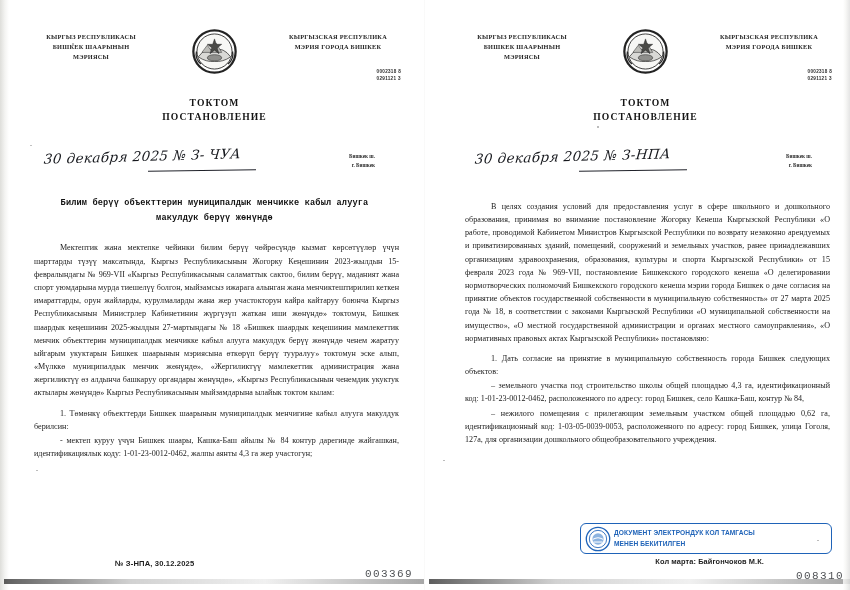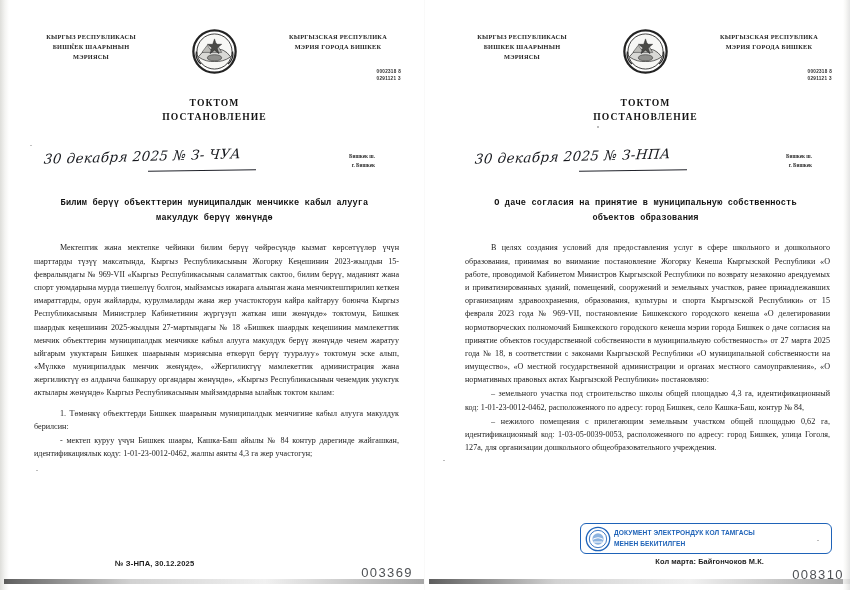--- a/index.html
+++ b/index.html
@@ -213,22 +213,22 @@
     font-size: 7.4px;
     font-weight: bold;
     letter-spacing: .1px;
     color: #1d1d1d;
     white-space: nowrap;
   }
   .stamp-number {
     position: absolute;
     right: 12px;
     bottom: 10px;
-    font-family: Liberation Sans, sans-serif;
-    font-size: 13px;
+    font-family: Liberation Mono, monospace;
+    font-size: 11px;
     letter-spacing: 1.4px;
     color: #35383c;
     opacity: .88;
   }
   .page.right .stamp-number { right: 6px; bottom: 8px; }
 
   
   .esign-stamp {
     position: absolute;
     left: 155px;
@@ -372,24 +372,24 @@
 
     <div class="dateline">
       <div class="handwriting">30 декабря 2025 № З-НПА</div>
       <div class="hw-underline"></div>
       <div class="city">
         <div>Бишкек ш.</div>
         <div>г. Бишкек</div>
       </div>
     </div>
 
-    <div class="doc-title">О даче согласия на принятие в муниципальную собственность объектов образования</div>
 
     <div class="body-text">
       <p class="gap">В целях создания условий для предоставления услуг в сфере школьного и дошкольного образования, принимая во внимание постановление Жогорку Кенеша Кыргызской Республики «О работе, проводимой Кабинетом Министров Кыргызской Республики по возврату незаконно арендуемых и приватизированных зданий, помещений, сооружений и земельных участков, ранее принадлежавших организациям здравоохранения, образования, культуры и спорта Кыргызской Республики» от 15 февраля 2023 года № 969-VII, постановление Бишкекского городского кенеша «О делегировании нормотворческих полномочий Бишкекского городского кенеша мэрии города Бишкек о даче согласия на принятие объектов государственной собственности в муниципальную собственность» от 27 марта 2025 года № 18, в соответствии с законами Кыргызской Республики «О муниципальной собственности на имущество», «О местной государственной администрации и органах местного самоуправления», «О нормативных правовых актах Кыргызской Республики» постановляю:</p>
+      <p class="gap">1. Дать согласие на принятие в муниципальную собственность города Бишкек следующих объектов:</p>
       <p>– земельного участка под строительство школы общей площадью 4,3 га, идентификационный код: 1-01-23-0012-0462, расположенного по адресу: город Бишкек, село Кашка-Баш, контур № 84,</p>
       <p>– нежилого помещения с прилегающим земельным участком общей площадью 0,62 га, идентификационный код: 1-03-05-0039-0053, расположенного по адресу: город Бишкек, улица Гоголя, 127а, для организации дошкольного общеобразовательного учреждения.</p>
     </div>
 
     <div class="esign-stamp">
       <div class="esign-seal">
         <svg viewBox="0 0 60 60" width="26" height="26">
           <circle cx="30" cy="30" r="27" fill="none" stroke="#1f63b8" stroke-width="3"></circle>
           <circle cx="30" cy="30" r="20" fill="none" stroke="#1f63b8" stroke-width="2"></circle>
           <circle cx="30" cy="30" r="13" fill="#2e74c6" opacity=".55"></circle>

